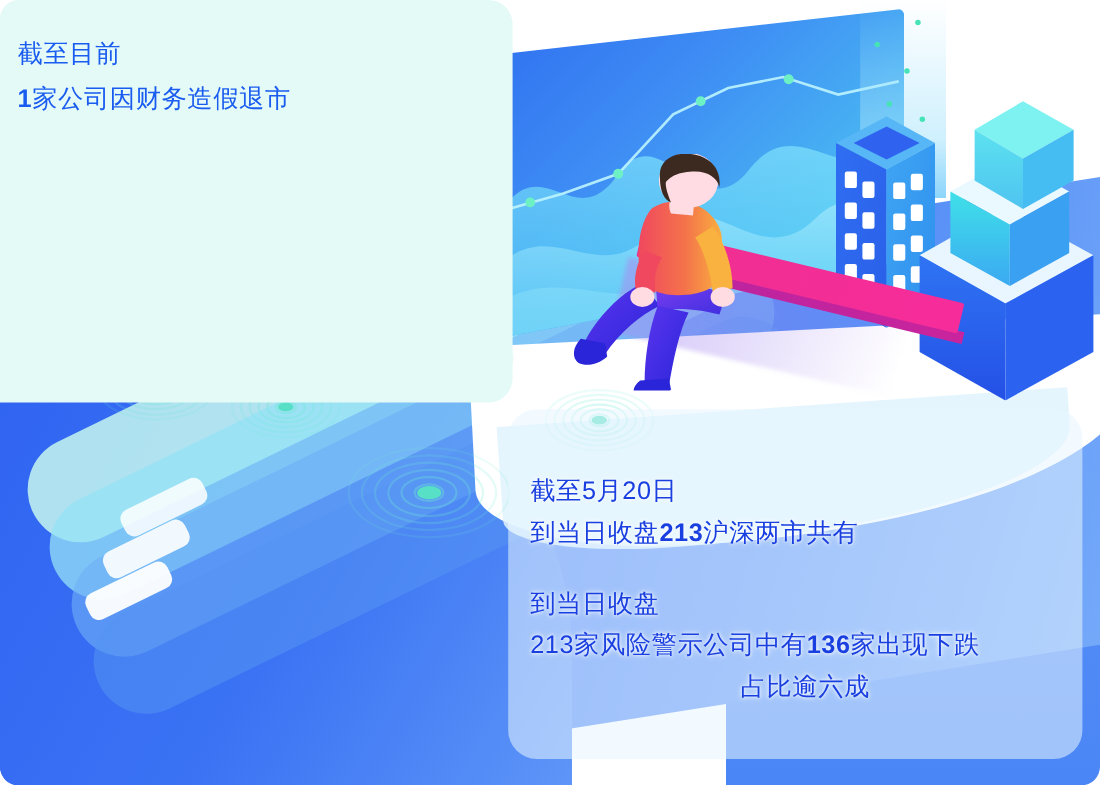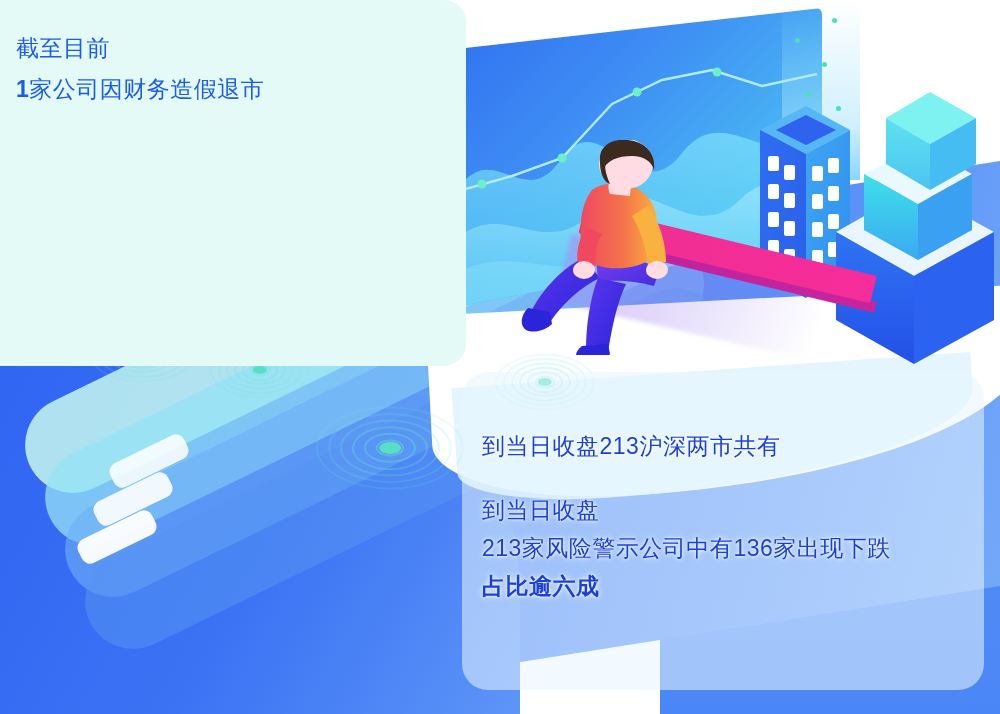--- a/index.html
+++ b/index.html
@@ -1,17 +1,17 @@
 <!DOCTYPE html>
 <html><head>
 <meta charset="utf-8">
 <style>
   html,body{margin:0;padding:0;background:#fff;}
   body{font-family:"Liberation Sans","DejaVu Sans",sans-serif;}
-  #stage{position:relative;width:1000px;height:714px;overflow:hidden;background:#ffffff;}
+  #stage{position:relative;width:1000px;height:714px;overflow:hidden;background:#ffffff;border-radius:17px;}
 
   
   .bg-blue-right{position:absolute;right:0;top:0;width:340px;height:714px;
       background:linear-gradient(180deg,#ffffff 0%,#ffffff 36%,#5b93f7 44%,#4b86f6 100%);}
   .bg-blue-bottom{position:absolute;left:-60px;bottom:-40px;width:1160px;height:420px;
       background:linear-gradient(115deg,#2f63f2 0%,#3a72f4 40%,#5b93f7 75%,#7cb0fa 100%);
       border-radius:340px 0 0 0;transform:rotate(-9deg);transform-origin:left bottom;}
   .bg-blue-mid{position:absolute;left:0;bottom:0;width:520px;height:420px;
       background:linear-gradient(120deg,#2f63f2 0%,#3b73f4 55%,#5d95f8 100%);
       border-radius:0 300px 0 0;}
@@ -73,23 +73,23 @@
 
   .tl-text{position:absolute;left:16px;top:28px;width:440px;color:#1b5cf0;
       font-size:23px;line-height:41px;letter-spacing:.5px;font-weight:500;}
   .tl-text .ln{white-space:nowrap;}
   .tl-text strong{font-weight:800;}
 
   .br-text{position:absolute;left:482px;top:427px;width:500px;color:#1a3fe0;
       font-size:23px;line-height:38px;letter-spacing:.5px;font-weight:500;
       text-shadow:0 0 3px #ffffff,0 0 6px rgba(255,255,255,.9);}
   .br-text .ln{white-space:nowrap;}
-  .br-text strong{font-weight:400;}
+  .br-text strong{font-weight:700;}
   .br-text .gap{display:block;height:26px;}
-  .br-text .hl{font-weight:700;}
+  .br-text .hl{font-weight:400;text-align:center;}
 </style>
 </head>
 <body>
 
 <div id="stage">
 
   <div class="bg-blue-right"></div>
   <div class="bg-blue-bottom"></div>
   <div class="bg-blue-mid"></div>
 
@@ -301,20 +301,21 @@
   </svg>
 
   <div class="panel-top"></div>
   <div class="tl-text">
     <div class="ln"><span>截至目前</span></div>
     <div class="ln"><strong>1</strong><span>家公司因财务造假退市</span></div>
   </div>
 
   <div class="panel-bottom"></div>
   <div class="br-text">
+    <div class="ln"><span>截至5月20日</span></div>
     <div class="ln"><span>到当日收盘</span><strong>213</strong><span>沪深两市共有</span></div>
     <span class="gap"></span>
     <div class="ln"><span>到当日收盘</span></div>
     <div class="ln"><span>213家风险警示公司中有</span><strong>136</strong><span>家出现下跌</span></div>
     <div class="ln hl"><span>占比逾六成</span></div>
   </div>
 
 </div>
 
 </body></html>

